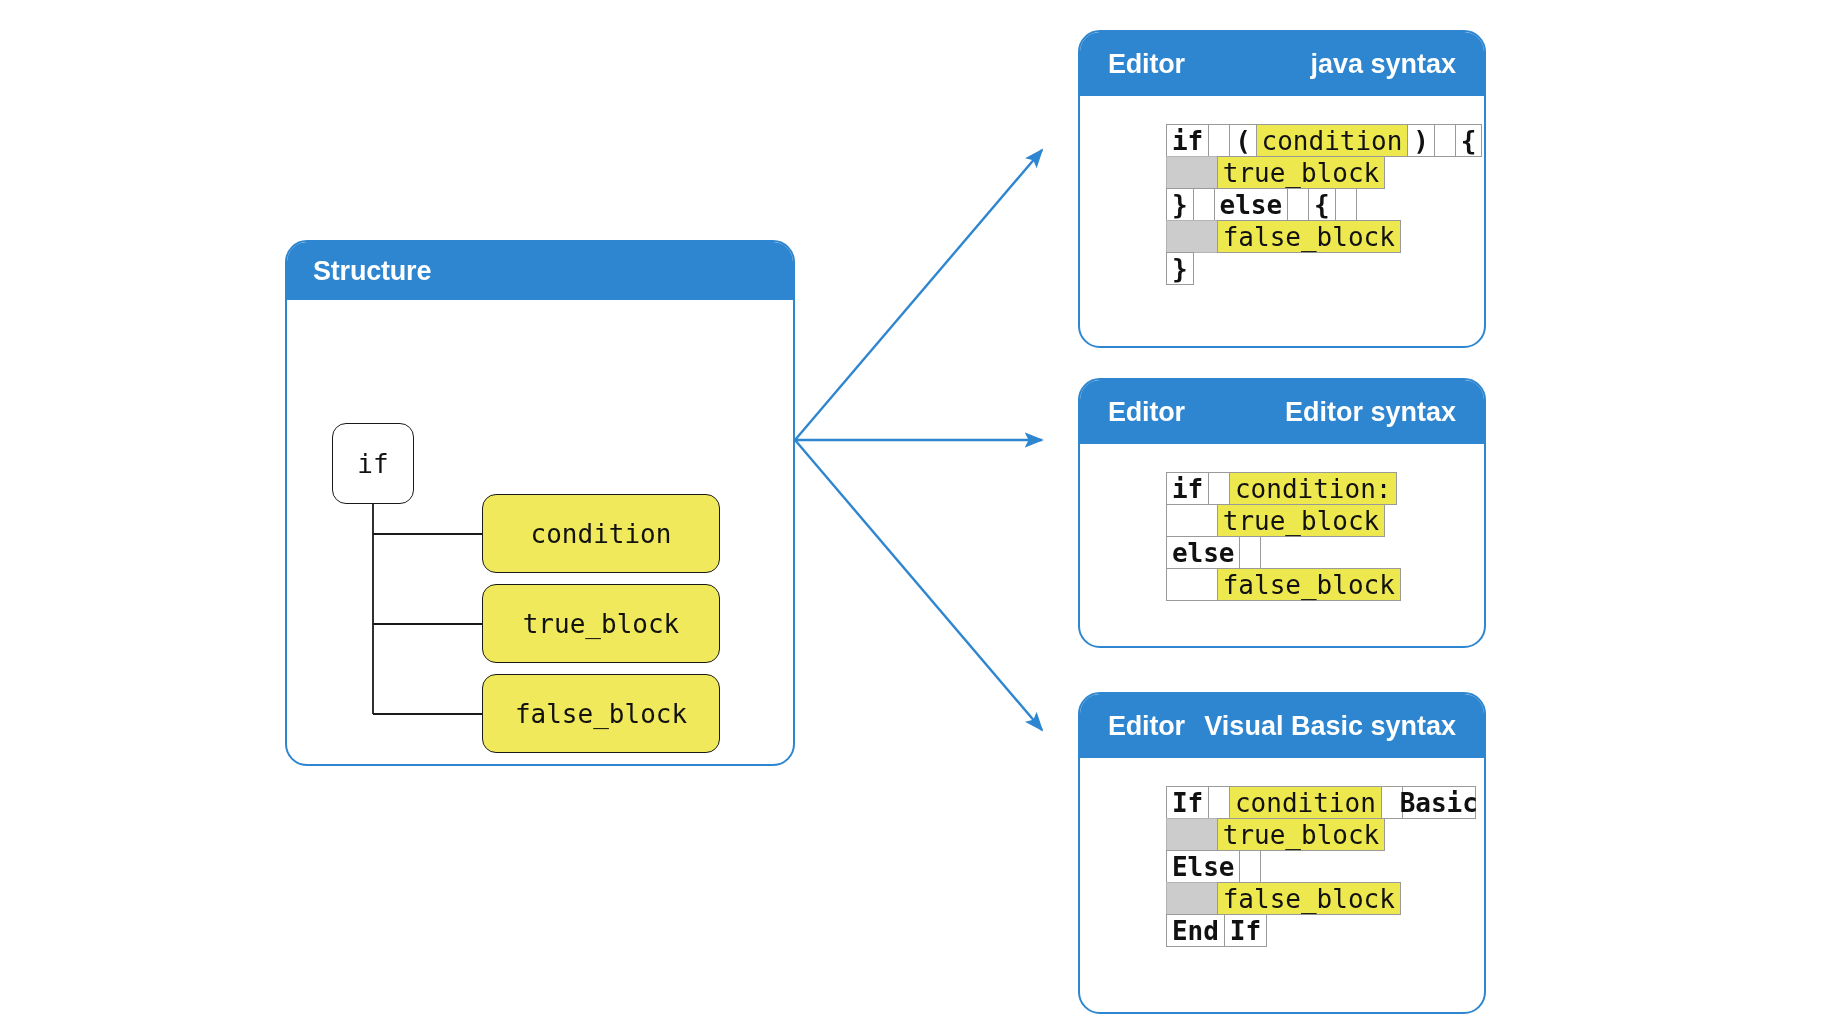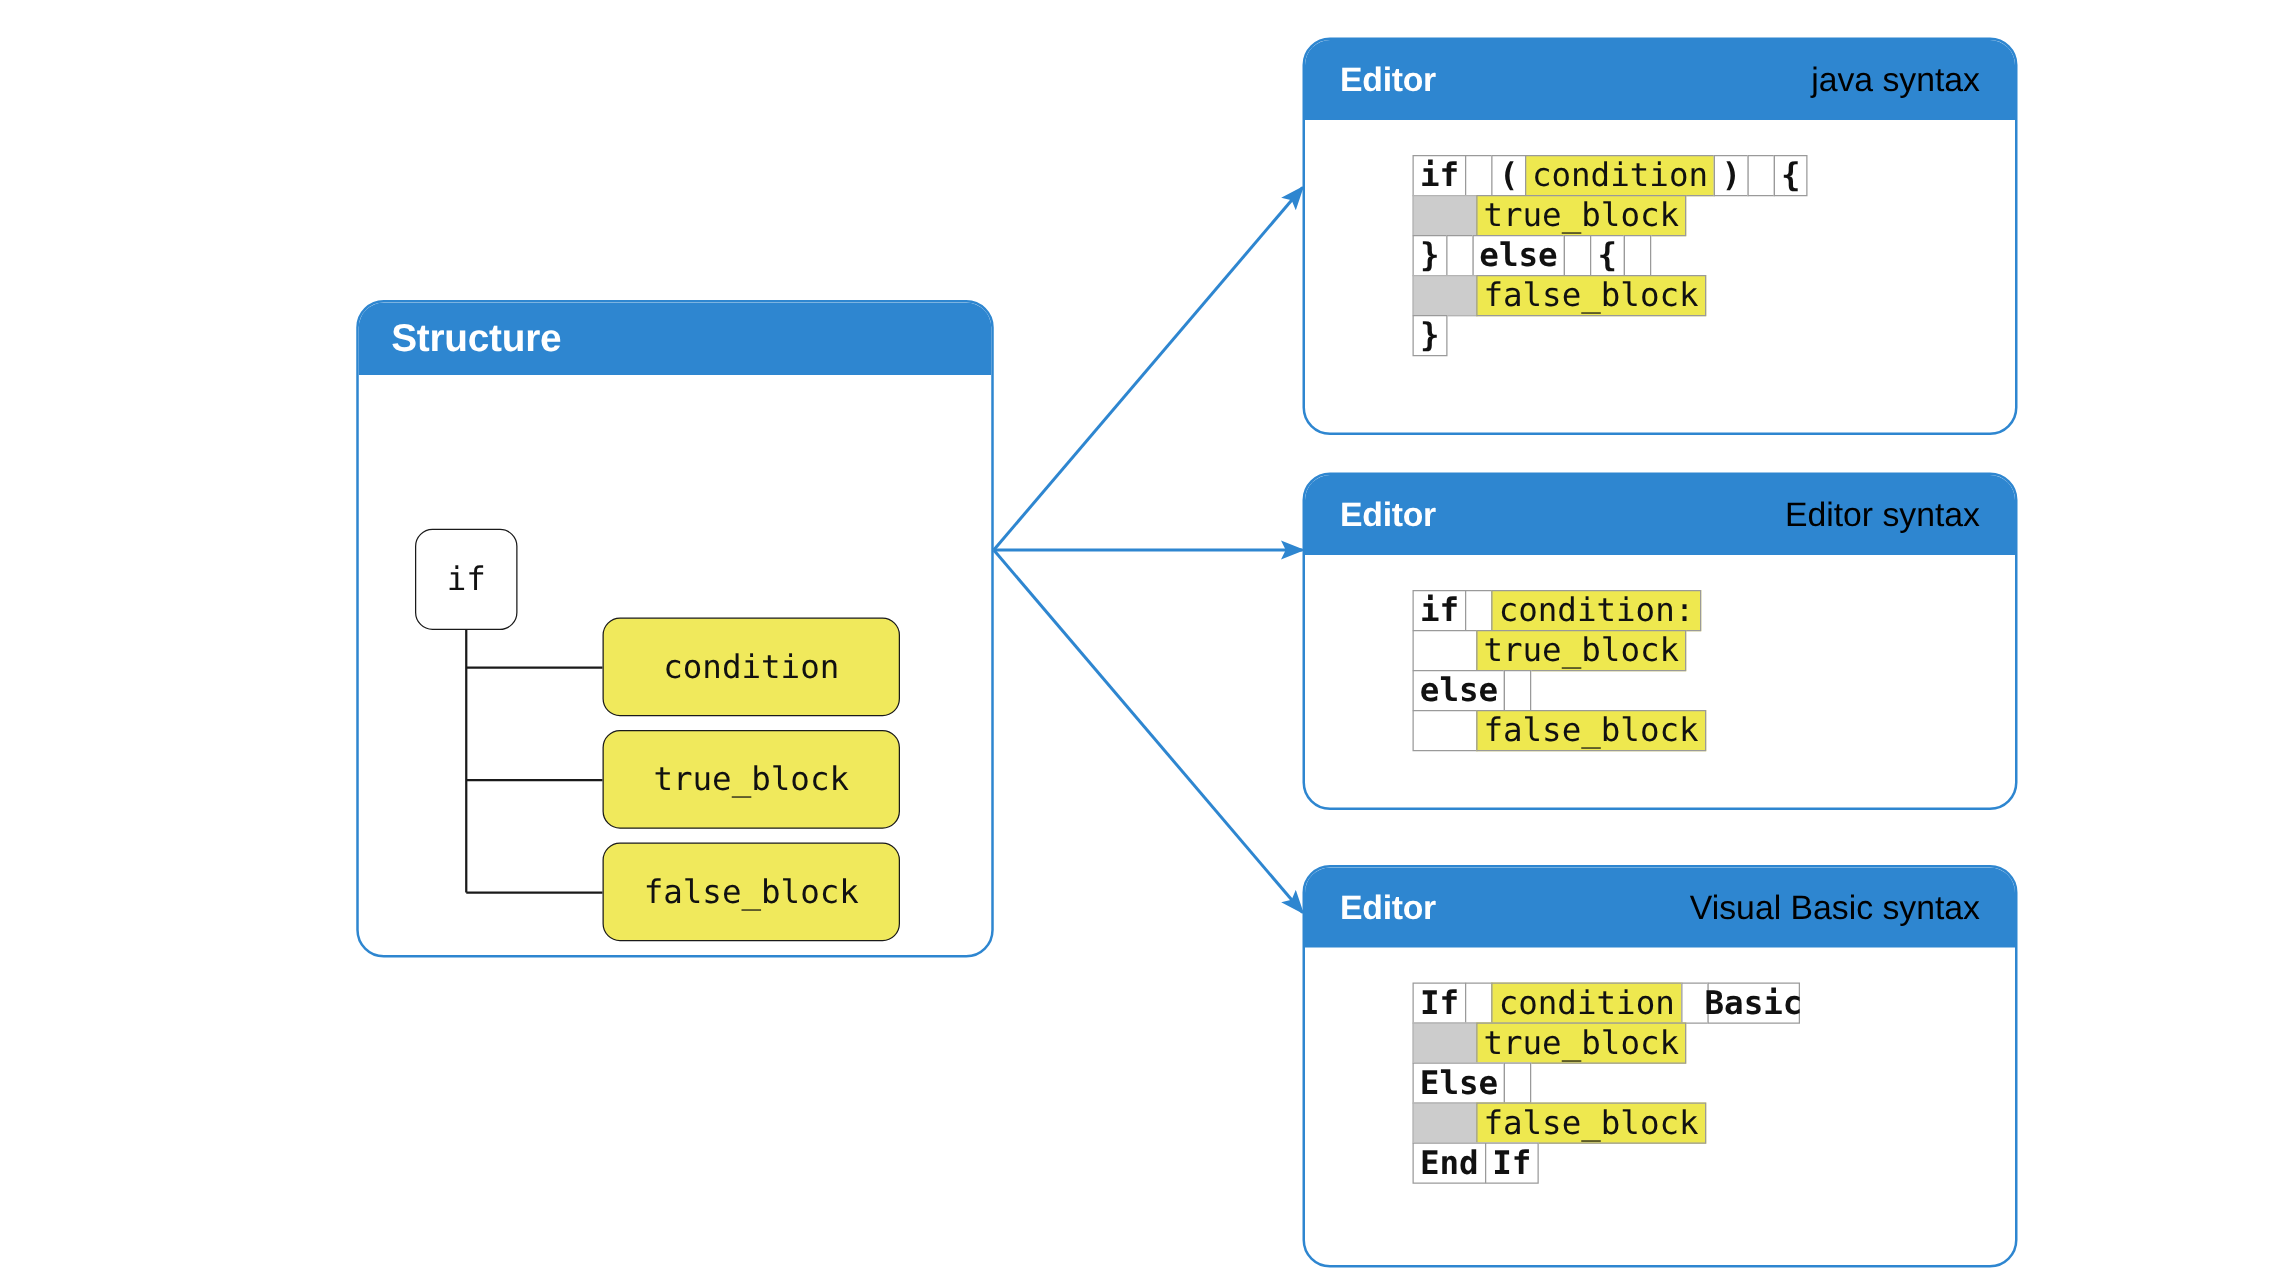--- a/index.html
+++ b/index.html
@@ -25,28 +25,28 @@
     display:flex;
     align-items:center;
     justify-content:space-between;
     box-sizing:border-box;
   }
   .panel-title{
     font-weight:bold;
     letter-spacing:-0.2px;
   }
   .panel-subtitle{
-    font-weight:400;
-    color:#000000;
+    font-weight:700;
+    color:#ffffff;
   }
   .panel-body{position:relative;box-sizing:border-box;}
 
   
   #structure-panel{left:285px;top:240px;width:510px;height:526px;}
-  #structure-panel .panel-header{height:58px;padding:0 26px;font-size:31px;}
+  #structure-panel .panel-header{height:58px;padding:0 26px;font-size:27px;}
   #structure-panel .panel-body{height:466px;}
 
   .node-if{
     position:absolute;
     left:45px;top:123px;width:82px;height:81px;
     border:1.6px solid #1a1a1a;border-radius:14px;background:#ffffff;
     display:flex;align-items:center;justify-content:center;
     font-family:"DejaVu Sans Mono", monospace;
     font-size:26px;color:#111;
     box-sizing:border-box;
@@ -61,21 +61,21 @@
     font-size:26px;color:#111;
     box-sizing:border-box;
   }
   #node-condition{top:194px;}
   #node-true{top:284px;}
   #node-false{top:374px;}
 
   .tree-svg{position:absolute;left:0;top:0;width:100%;height:100%;pointer-events:none;}
 
   
-  .editor-panel{left:1042px;width:572px;}
+  .editor-panel{left:1078px;width:408px;}
   .editor-panel .panel-header{height:64px;padding:0 28px;font-size:27px;}
   #editor-java{top:30px;height:318px;}
   #editor-python{top:378px;height:270px;}
   #editor-vb{top:692px;height:322px;}
   .editor-panel .panel-body{padding-top:28px;padding-left:86px;}
 
   
   .code{
     display:inline-block;
     font-family:"DejaVu Sans Mono", monospace;

